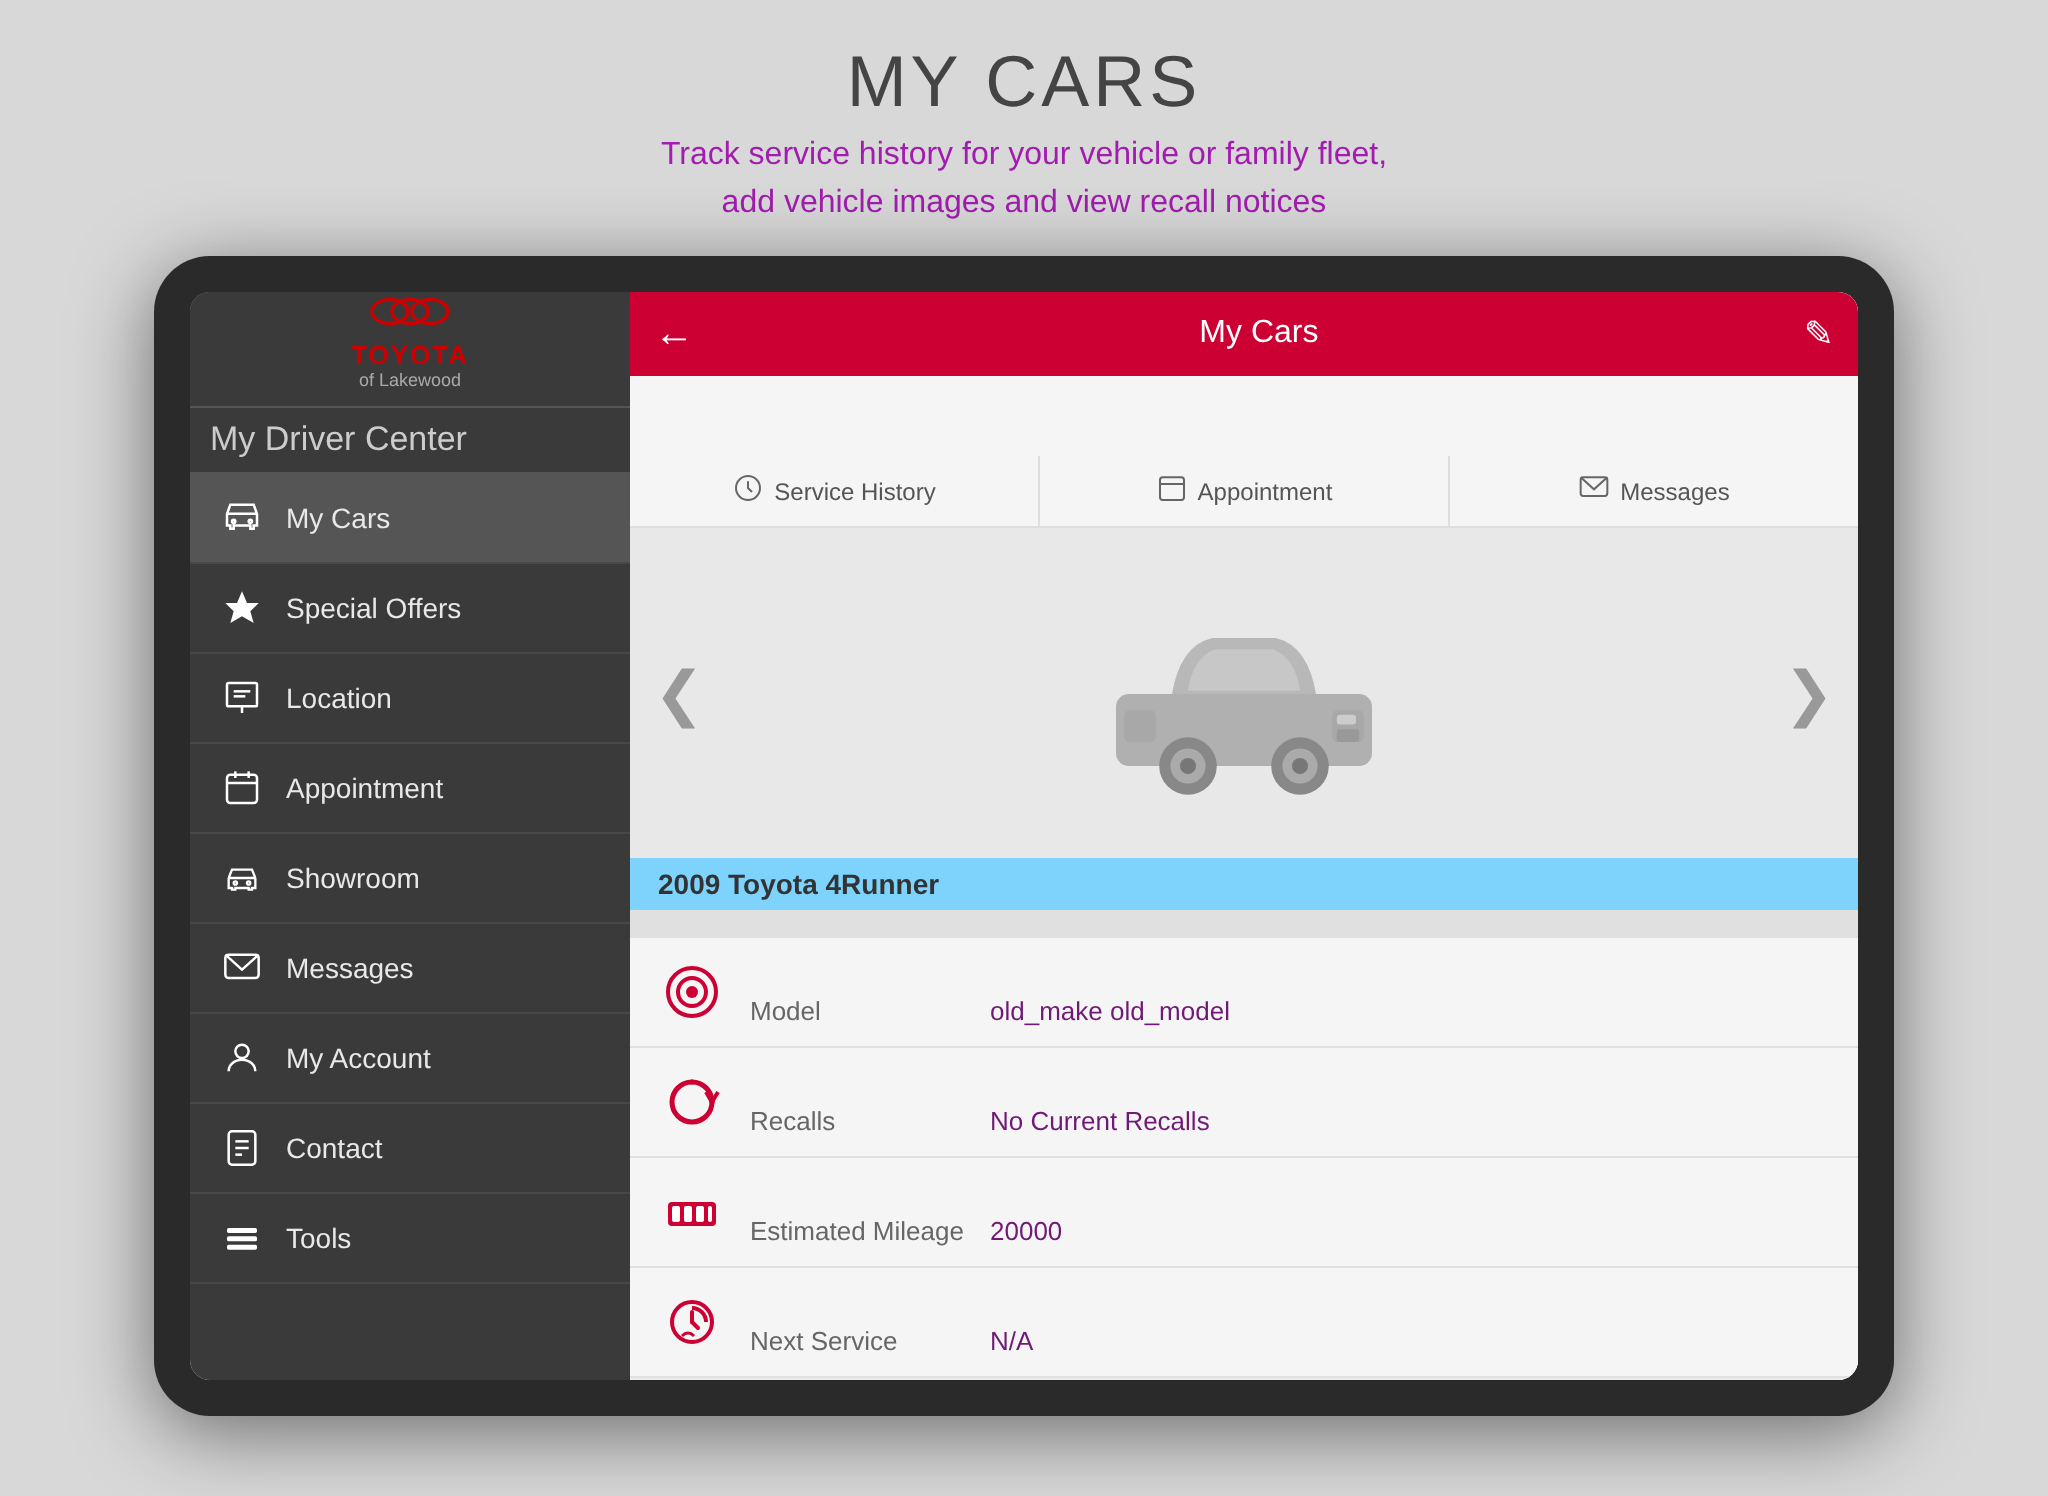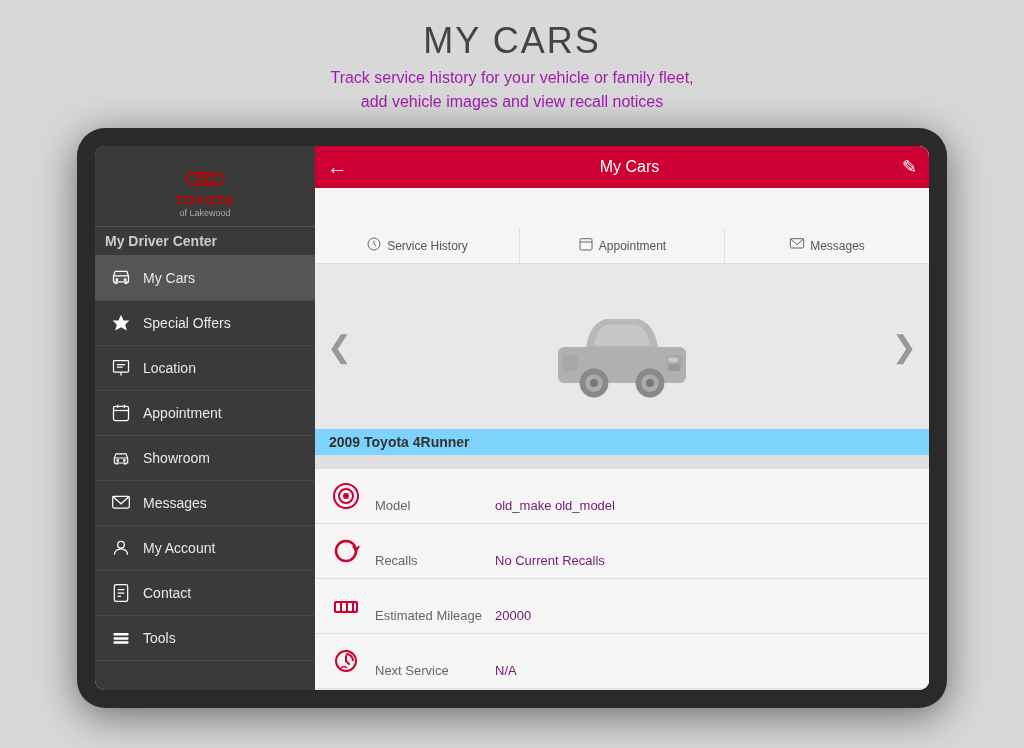--- a/index.html
+++ b/index.html
@@ -54,21 +54,21 @@
     
     .sidebar {
       width: 220px;
       min-width: 220px;
       background: #3a3a3a;
       display: flex;
       flex-direction: column;
     }
     .sidebar-logo {
       background: #3a3a3a;
-      padding: 23px 10px 8px;
+      padding: 0 10px 8px;
       display: flex;
       flex-direction: column;
       border-bottom: 1px solid #555;
     }
     .toyota-logo {
       display: flex;
       flex-direction: column;
       align-items: center;
     }
     .toyota-logo .logo-icon {
@@ -81,24 +81,23 @@
       font-size: 13px;
       font-weight: bold;
       letter-spacing: 1px;
     }
     .toyota-logo .logo-sub {
       color: #aaa;
       font-size: 9px;
     }
     .driver-center-label {
       color: #ccc;
-      font-size: 14px;
+      font-size: 17px;
       padding: 6px 10px;
       border-bottom: 1px solid #555;
-      font-weight: bold;
     }
 
     .sidebar-nav {
       flex: 1;
     }
     .sidebar-item {
       display: flex;
       align-items: center;
       padding: 10px 14px;
       color: #e0e0e0;

